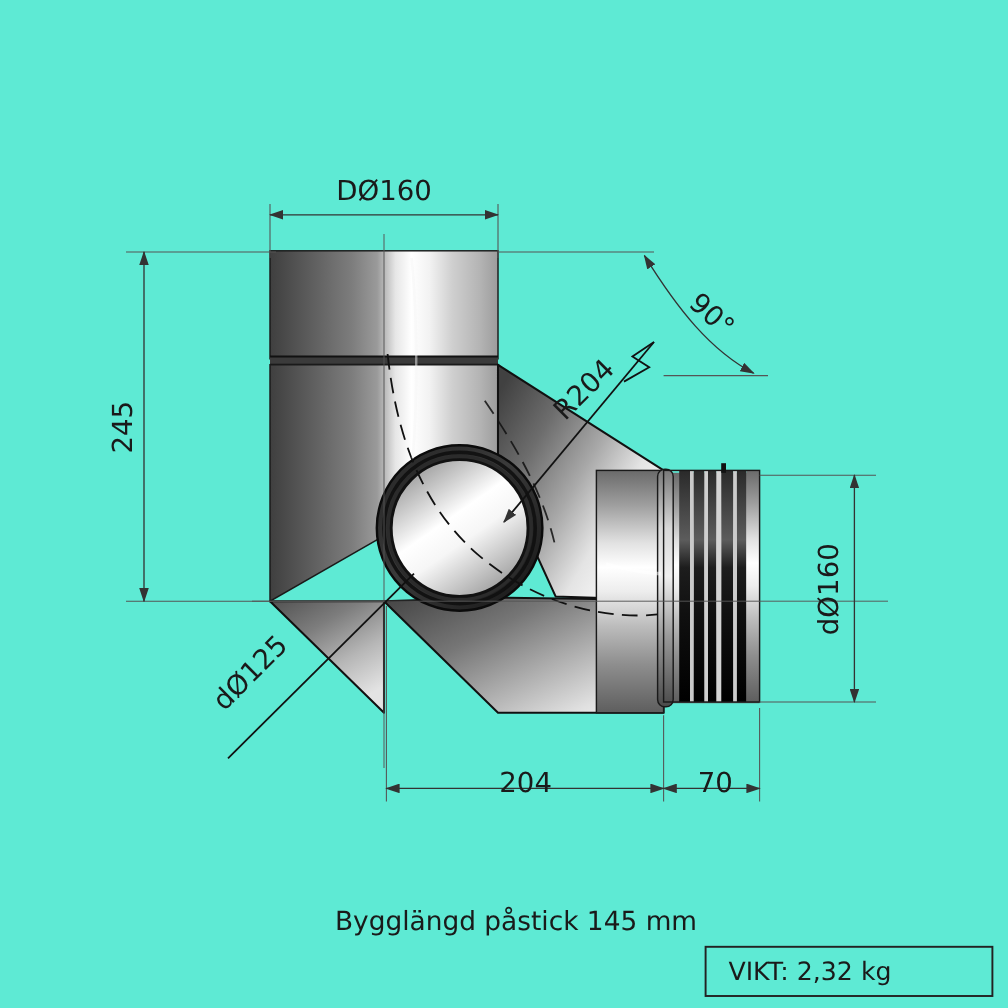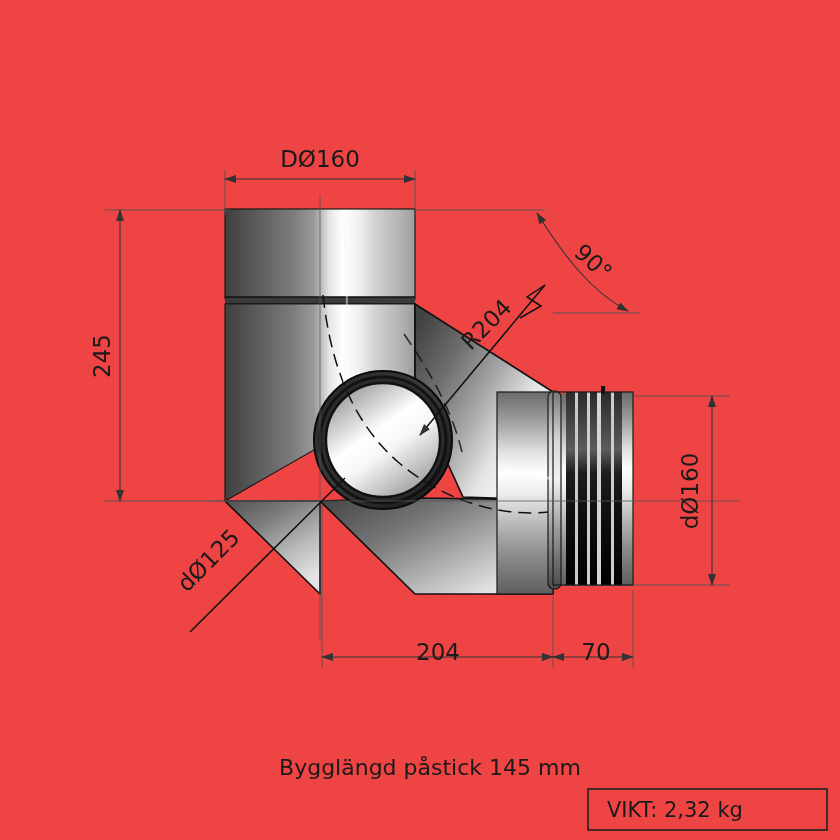--- a/index.html
+++ b/index.html
@@ -1,18 +1,18 @@
 <!DOCTYPE html>
 <html><head>
 <meta charset="utf-8">
 <style>
   html,body{margin:0;padding:0;background:#ffffff;}
   body{width:840px;height:840px;overflow:hidden;
        font-family:"DejaVu Sans","Liberation Sans",sans-serif;}
-  #stage{position:relative;width:840px;height:840px;background:#ef4444;}
+  #stage{position:relative;width:840px;height:840px;background:#5eead4;}
   svg#drawing{position:absolute;left:0;top:0;width:840px;height:840px;display:block;}
   .dimtext{font-family:"DejaVu Sans","Liberation Sans",sans-serif;font-size:23px;fill:#1a1a1a;}
   .captiontext{font-family:"DejaVu Sans","Liberation Sans",sans-serif;font-size:22px;fill:#1a1a1a;}
   .weighttext{font-family:"DejaVu Sans","Liberation Sans",sans-serif;font-size:21px;fill:#1a1a1a;}
   .dimline{stroke:#333;stroke-width:1.1;fill:none;}
   .extline{stroke:#555;stroke-width:0.9;fill:none;}
   .edge{stroke:#111;stroke-width:1.7;fill:none;stroke-linejoin:round;}
   .edgethin{stroke:#1a1a1a;stroke-width:1.2;fill:none;}
   .hidden{stroke:#111;stroke-width:1.5;fill:none;stroke-dasharray:13 7;}
   .center{stroke:#555;stroke-width:0.8;fill:none;}

